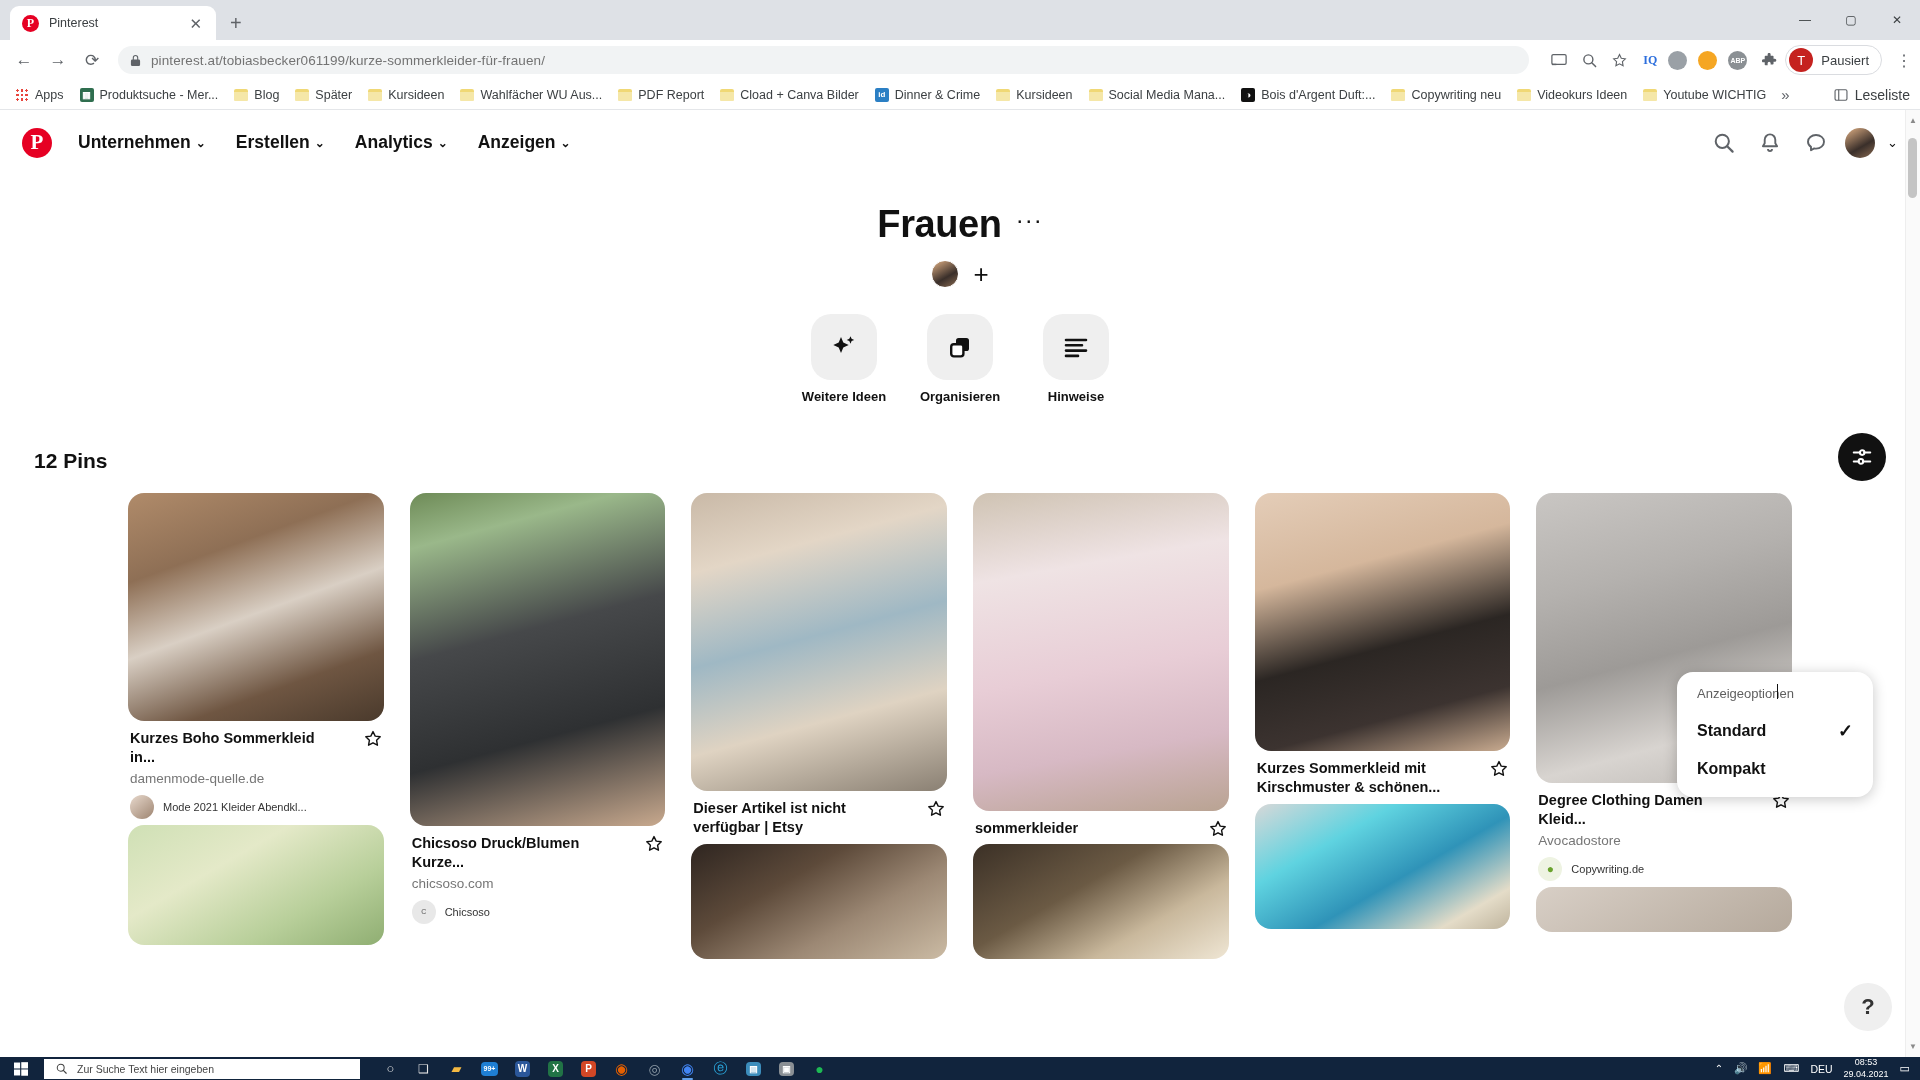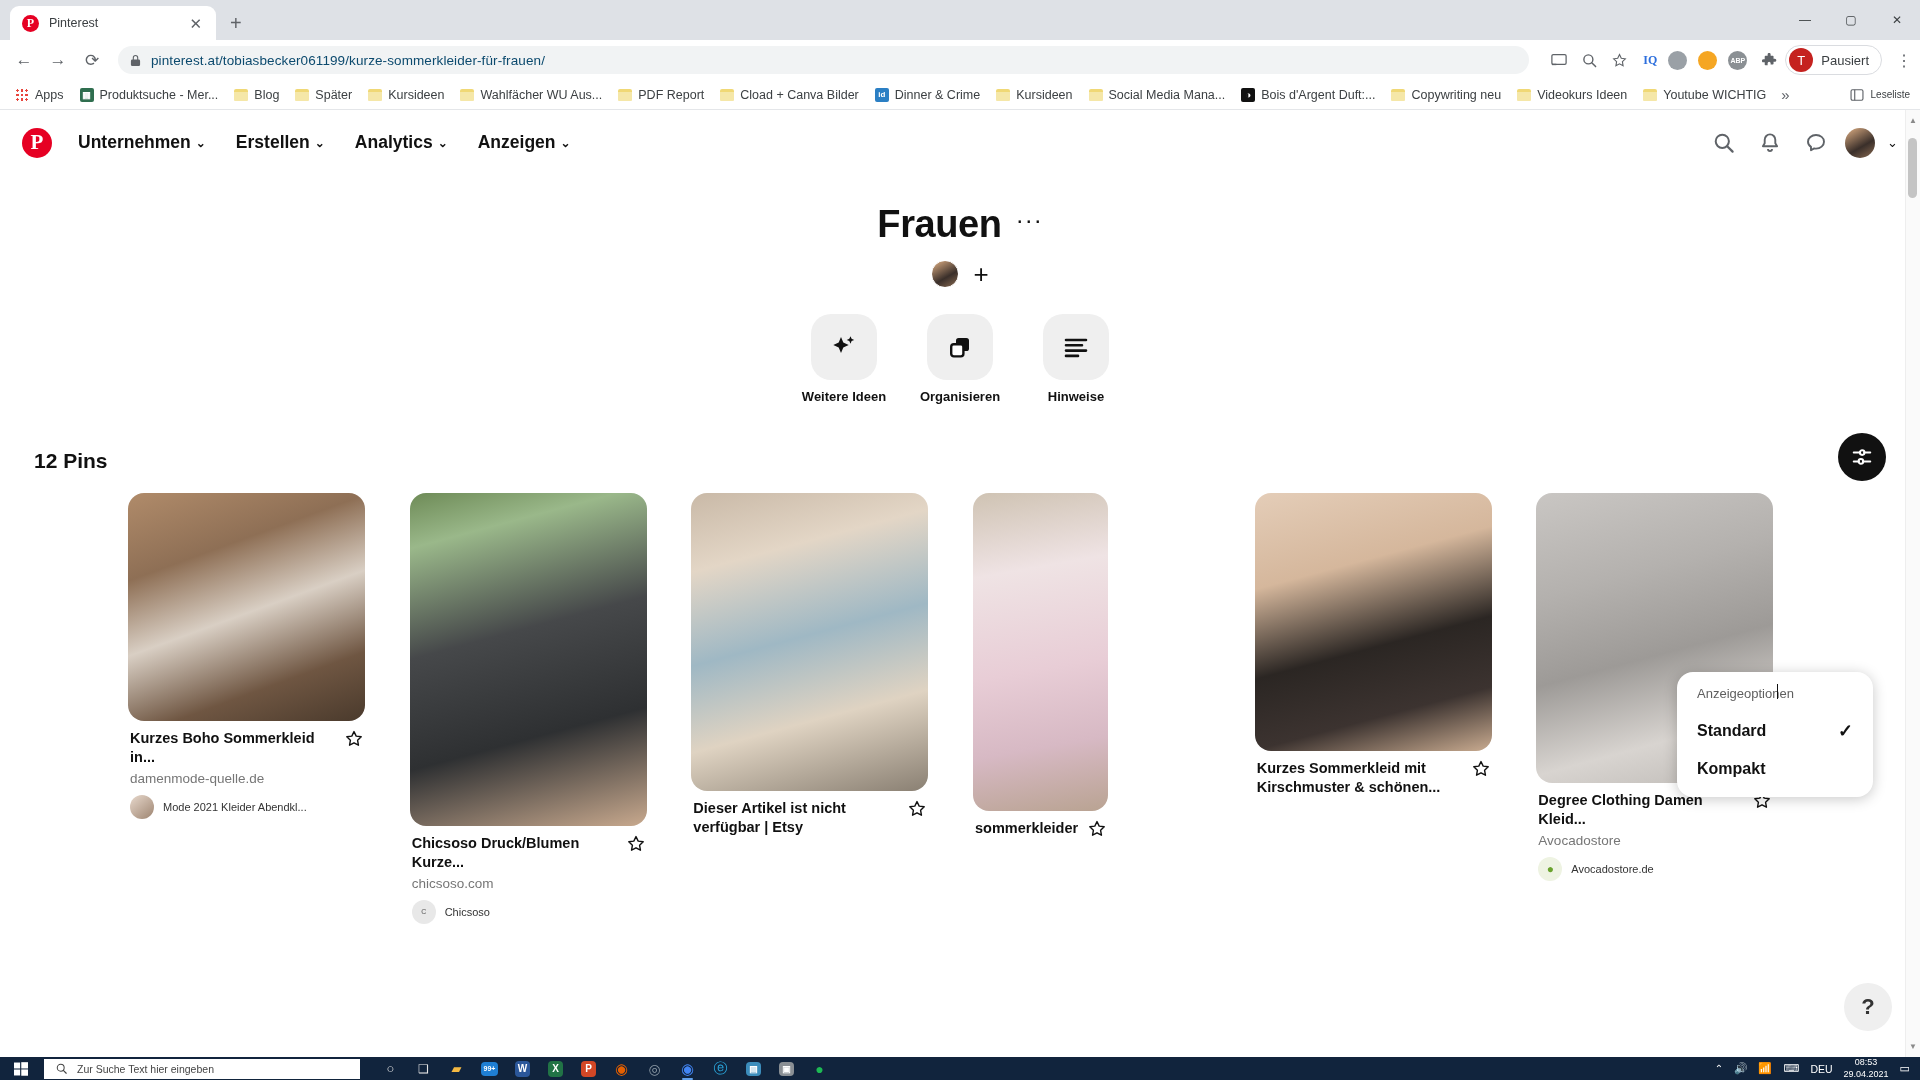--- a/index.html
+++ b/index.html
@@ -44,21 +44,21 @@
 
   
   .toolbar { height:40px; background:#fff; display:flex; align-items:center; padding:0 8px; gap:2px; }
   .nav-ico { width:32px; height:32px; display:flex; align-items:center; justify-content:center;
              color:#5f6368; font-size:17px; border-radius:50%; }
   .omnibox {
     flex:1; height:28px; background:#f1f3f4; border-radius:14px;
     display:flex; align-items:center; padding:0 12px; margin:0 8px; gap:10px;
   }
   .omnibox .lock { font-size:11px; color:#5f6368; }
-  .omnibox .url { font-size:13.5px; color:#0c4a6e; white-space:nowrap; letter-spacing:.1px;}
+  .omnibox .url { font-size:13.5px; color:#737373; white-space:nowrap; letter-spacing:.1px;}
   .tb-right { display:flex; align-items:center; gap:2px; }
   .tb-ico { width:28px; height:28px; display:flex; align-items:center; justify-content:flex-end;
             color:#5f6368; font-size:14px; }
   .ext-sq { width:19px; height:19px; border-radius:4px; display:flex; align-items:center;
             justify-content:center; font-size:9px; color:#fff; font-weight:bold; }
   .profile-pill {
     display:flex; align-items:center; gap:8px; border:1px solid #dadce0;
     border-radius:16px; height:30px; padding:0 12px 0 3px; margin-left:6px;
   }
   .profile-pill .av {
@@ -84,21 +84,21 @@
       radial-gradient(circle 1.4px at 7px 7px, #e8453c 99%, transparent),
       radial-gradient(circle 1.4px at 11.5px 7px, #e8453c 99%, transparent),
       radial-gradient(circle 1.4px at 2.5px 11.5px, #e8453c 99%, transparent),
       radial-gradient(circle 1.4px at 7px 11.5px, #e8453c 99%, transparent),
       radial-gradient(circle 1.4px at 11.5px 11.5px, #e8453c 99%, transparent);
   }
   .bm .ic-img { width:14px; height:14px; border-radius:2px; display:flex;
                 align-items:center; justify-content:center; font-size:9px; color:#fff; font-weight:bold;}
   .bm-overflow { font-size:15px; color:#5f6368; padding:0 6px; }
   .bm-right { position:absolute; right:10px; display:flex; align-items:center; gap:7px;
-              font-size:10px; color:#3c4043;margin-left:24px; }
+              font-size:14px; color:#3c4043;margin-left:24px; }
 
   
   .page { flex:1; background:#fff; position:relative; overflow:hidden; }
 
   .pheader { height:65px; display:flex; align-items:center; padding:0 22px; gap:6px; }
   .plogo { width:30px; height:30px; border-radius:50%; background:#e60023; color:#fff;
            font-family:"Liberation Serif", serif; font-weight:bold; font-size:21px;
            display:flex; align-items:center; justify-content:center; margin-right:8px;}
   .pnav { display:flex; align-items:center; gap:5px; padding:8px 12px; border-radius:22px;
           font-size:17.5px; font-weight:bold; color:#111; white-space:nowrap;}
@@ -126,21 +126,21 @@
                     display:flex; align-items:center; justify-content:center; }
   .action .lbl { font-size:13px; font-weight:bold; color:#111; text-align:center; line-height:1.25; }
 
   .pins-bar { display:flex; align-items:center; margin-top:28px; padding:0 34px; position:relative; height:56px;}
   .pins-count { font-size:21px; font-weight:bold; color:#111; }
   .filter-fab { position:absolute; right:34px; top:0; width:48px; height:48px; border-radius:50%;
                 background:#111; display:flex; align-items:center; justify-content:center; }
 
   
   .grid { padding:0 128px; display:flex; gap:26px; margin-top:4px; }
-  .col { flex:1; display:flex; flex-direction:row; gap:6px; }
+  .col { flex:1; display:flex; flex-direction:column; gap:6px; }
   .pin { position:relative; }
   .pin .img { width:100%; border-radius:16px; background:#ddd; background-size:cover;
               background-position:center; }
   .pin-meta { padding:8px 2px 0 2px; }
   .pin-row { display:flex; align-items:flex-start; justify-content:space-between; gap:10px; }
   .pin-title { font-size:14.5px; font-weight:bold; color:#111; line-height:1.32; max-width:205px;}
   .pin-site { font-size:13.5px; color:#767676; margin-top:3px; }
   .pin-user { display:flex; align-items:center; gap:9px; margin-top:9px; }
   .pin-user .uav { width:24px; height:24px; border-radius:50%; background:#d7c9bd; flex:0 0 auto;
                    background-size:cover; }
@@ -527,21 +527,21 @@
           <div class="pin-meta">
             <div class="pin-row">
               <div class="pin-title">Degree Clothing Damen Kleid...</div>
               <svg class="star" width="18" height="18" viewBox="0 0 18 18">
                   <path d="M9 1.6l2.2 4.5 5 .7-3.6 3.5.85 4.9L9 12.8l-4.45 2.4.85-4.9L1.8 6.8l5-.7z" fill="none" stroke="#111" stroke-width="1.4" stroke-linejoin="round"></path>
                 </svg>
             </div>
             <div class="pin-site">Avocadostore</div>
             <div class="pin-user">
               <div class="uav" style="background:#eef3e2;color:#6aa32e;font-size:12px;display:flex;align-items:center;justify-content:center;">●</div>
-              <div class="uname">Avocadostore.de</div>
+              <div class="uname">Copywriting.de</div>
             </div>
           </div>
         </div>
         <div class="pin">
           <div class="img" style="height:45px;background:linear-gradient(150deg,#d8cfc6,#b5a99c);"></div>
         </div>
       </div>
     </div>
 
     <div class="dropdown">

